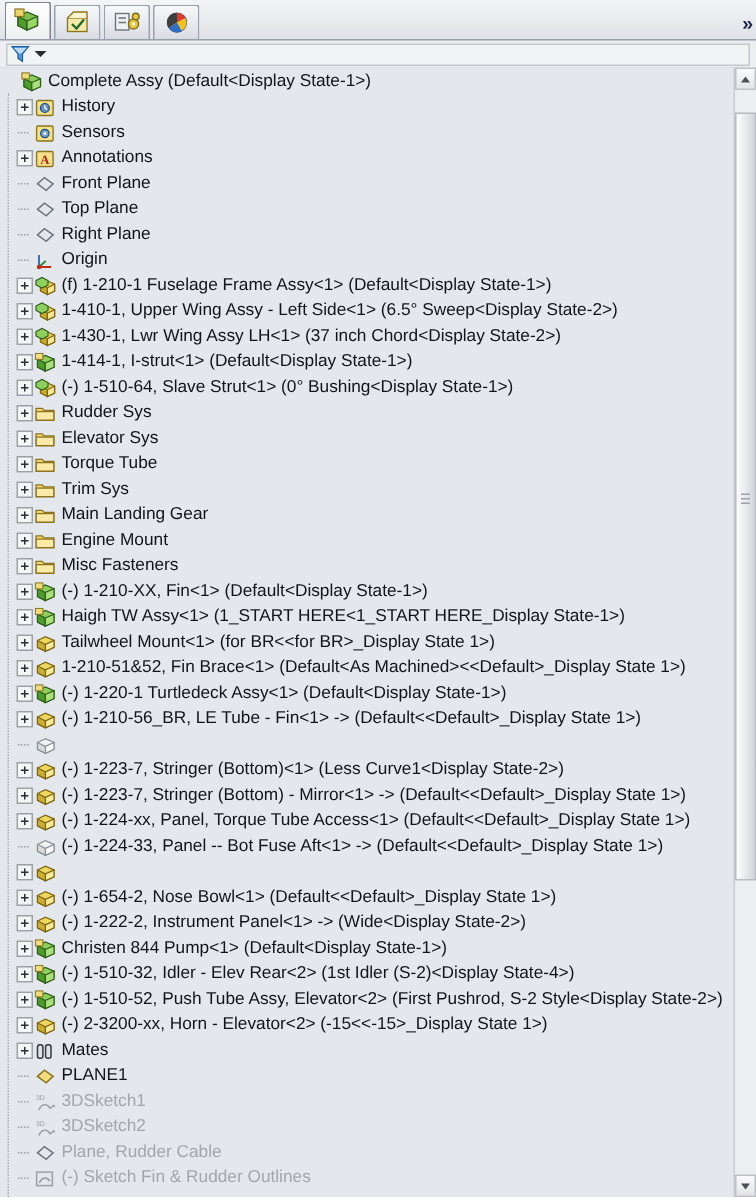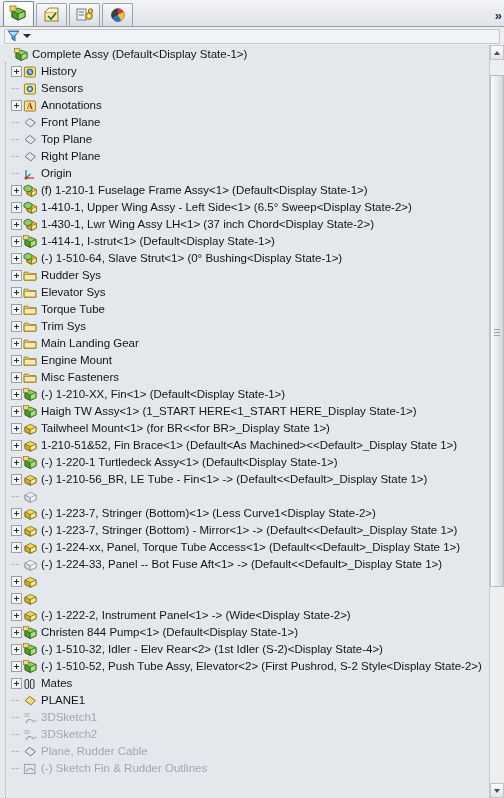--- a/index.html
+++ b/index.html
@@ -486,20 +486,21 @@
             </svg></span>
         </div>
         <div class="row">
           <span class="indent" style="width: 11px;"></span>
           <span class="exp plus"></span>
           <span class="ico"><svg width="15" height="14" viewBox="0 0 15 14">
               <polygon points="2,5 7.3,2.4 13,5 13,9.6 7.3,12.2 2,9.6" fill="#eed75f" stroke="#7d6713" stroke-width="0.8"></polygon>
               <polygon points="2,5 7.3,7.6 7.3,12.2 2,9.6" fill="#cdae32" stroke="#7d6713" stroke-width="0.8"></polygon>
               <polygon points="7.3,7.6 13,5 13,9.6 7.3,12.2" fill="#f7ea9b" stroke="#7d6713" stroke-width="0.8"></polygon>
             </svg></span>
+          <span class="lbl">(-) 1-654-2, Nose Bowl&lt;1&gt; (Default&lt;&lt;Default&gt;_Display State 1&gt;)</span>
         </div>
         <div class="row">
           <span class="indent" style="width: 11px;"></span>
           <span class="exp plus"></span>
           <span class="ico"><svg width="15" height="14" viewBox="0 0 15 14">
               <polygon points="2,5 7.3,2.4 13,5 13,9.6 7.3,12.2 2,9.6" fill="#eed75f" stroke="#7d6713" stroke-width="0.8"></polygon>
               <polygon points="2,5 7.3,7.6 7.3,12.2 2,9.6" fill="#cdae32" stroke="#7d6713" stroke-width="0.8"></polygon>
               <polygon points="7.3,7.6 13,5 13,9.6 7.3,12.2" fill="#f7ea9b" stroke="#7d6713" stroke-width="0.8"></polygon>
             </svg></span>
           <span class="lbl">(-) 1-222-2, Instrument Panel&lt;1&gt; -&gt; (Wide&lt;Display State-2&gt;)</span>
@@ -529,20 +530,30 @@
         <div class="row">
           <span class="indent" style="width: 11px;"></span>
           <span class="exp plus"></span>
           <span class="ico"><svg width="15" height="14" viewBox="0 0 15 14">
               <polygon points="2,4.5 7.2,2 13,4.5 13,9.8 7.2,12.4 2,9.8" fill="#8ed05d" stroke="#2f5e1c" stroke-width="0.8"></polygon>
               <polygon points="2,4.5 7.2,7 7.2,12.4 2,9.8" fill="#4e9c2c" stroke="#2f5e1c" stroke-width="0.8"></polygon>
               <polygon points="7.2,7 13,4.5 13,9.8 7.2,12.4" fill="#a9e07c" stroke="#2f5e1c" stroke-width="0.8"></polygon>
               <rect x="0.6" y="0.6" width="5" height="4" fill="#efdc7a" stroke="#8a7520" stroke-width="0.7"></rect>
             </svg></span>
           <span class="lbl">(-) 1-510-52, Push Tube Assy, Elevator&lt;2&gt; (First Pushrod, S-2 Style&lt;Display State-2&gt;)</span>
+        </div>
+        <div class="row">
+          <span class="indent" style="width: 11px;"></span>
+          <span class="exp plus"></span>
+          <span class="ico"><svg width="15" height="14" viewBox="0 0 15 14">
+              <polygon points="2,5 7.3,2.4 13,5 13,9.6 7.3,12.2 2,9.6" fill="#eed75f" stroke="#7d6713" stroke-width="0.8"></polygon>
+              <polygon points="2,5 7.3,7.6 7.3,12.2 2,9.6" fill="#cdae32" stroke="#7d6713" stroke-width="0.8"></polygon>
+              <polygon points="7.3,7.6 13,5 13,9.6 7.3,12.2" fill="#f7ea9b" stroke="#7d6713" stroke-width="0.8"></polygon>
+            </svg></span>
+          <span class="lbl">(-) 2-3200-xx, Horn - Elevator&lt;2&gt; (-15&lt;&lt;-15&gt;_Display State 1&gt;)</span>
         </div>
         <div class="row">
           <span class="indent" style="width: 11px;"></span>
           <span class="exp plus"></span>
           <span class="ico"><svg width="15" height="14" viewBox="0 0 15 14">
               <rect x="2" y="2.5" width="3.6" height="9" rx="1.5" fill="#dfe2e6" stroke="#33383d" stroke-width="1"></rect>
               <rect x="7.4" y="2.5" width="3.6" height="9" rx="1.5" fill="#dfe2e6" stroke="#33383d" stroke-width="1"></rect>
             </svg></span>
           <span class="lbl">Mates</span>
         </div>

